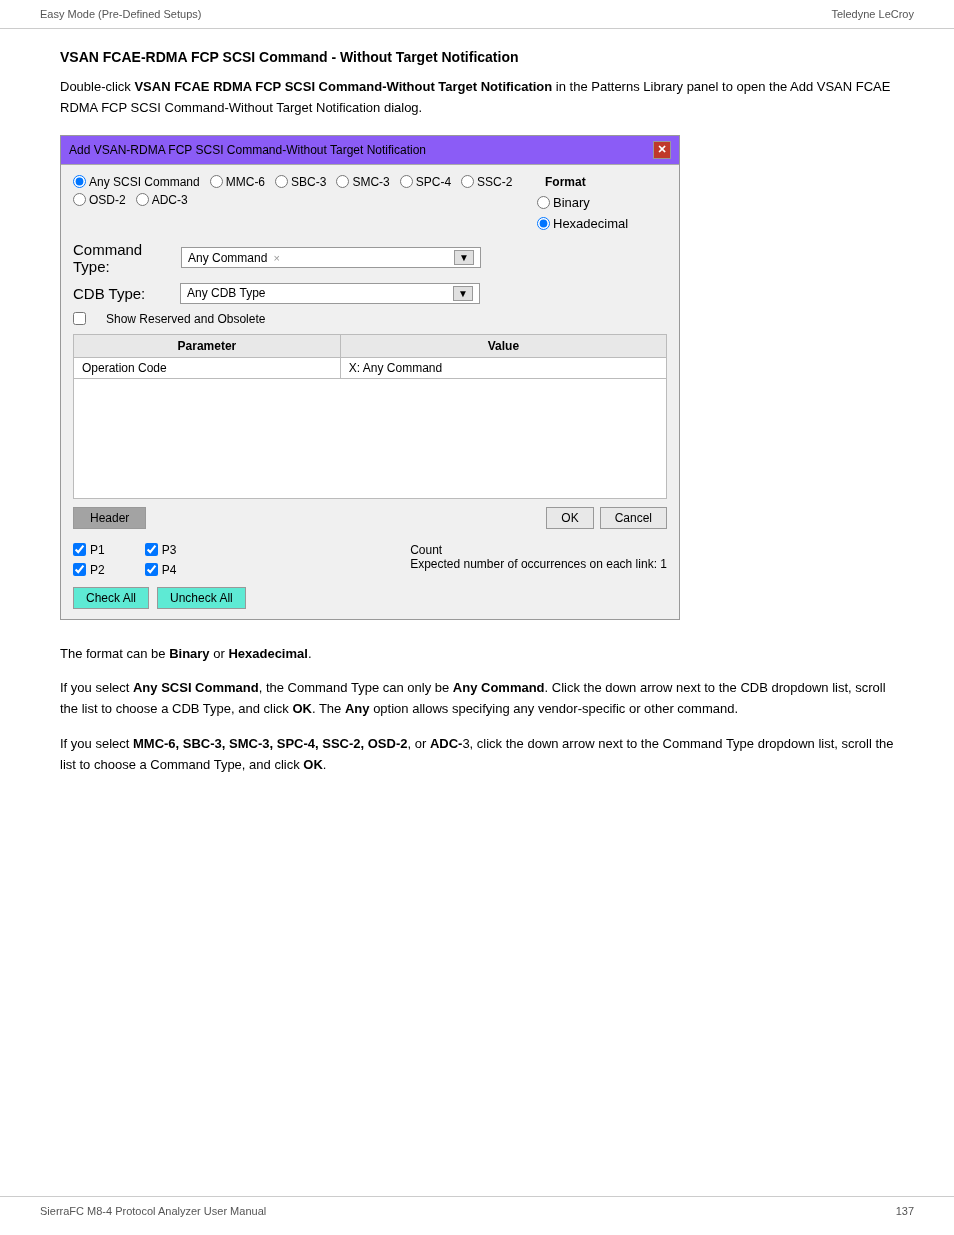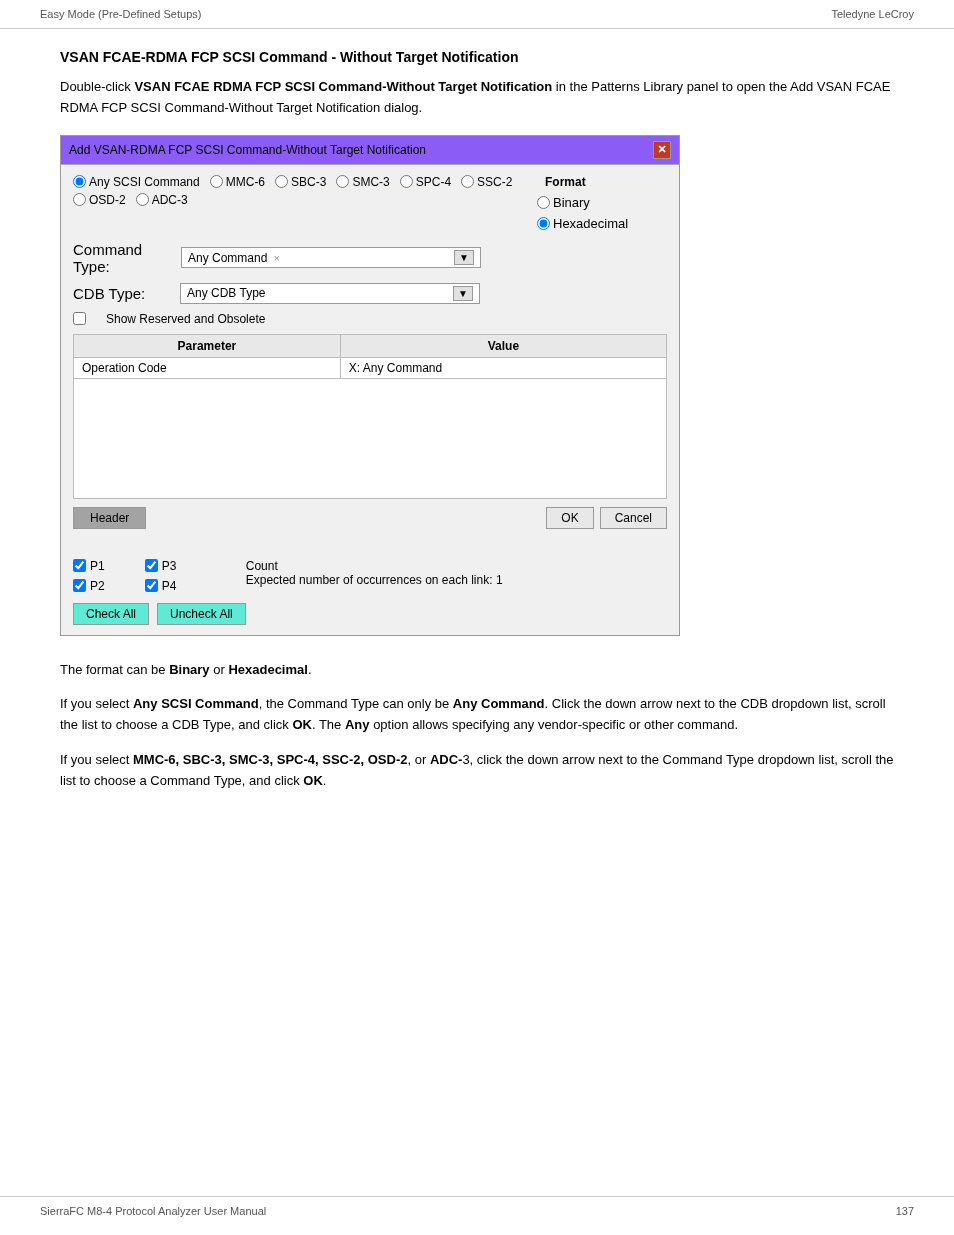--- a/index.html
+++ b/index.html
@@ -412,21 +412,21 @@
       </table>
 
       <div class="dialog-bottom-row">
         <button class="header-btn">Header</button>
         <div class="ok-cancel-btns">
           <button class="ok-btn">OK</button>
           <button class="cancel-btn">Cancel</button>
         </div>
       </div>
 
-      <div style="display:flex; margin-top:22px;">
+      <div style="display:flex; justify-content:space-between; margin-top:6px;">
 
         <div>
           <div class="checkboxes-row">
             <div class="checkbox-col">
               <div class="checkbox-item">
                 <input type="checkbox" checked="" style="">
                 <label>P1</label>
               </div>
               <div class="checkbox-item">
                 <input type="checkbox" checked="" style="">

